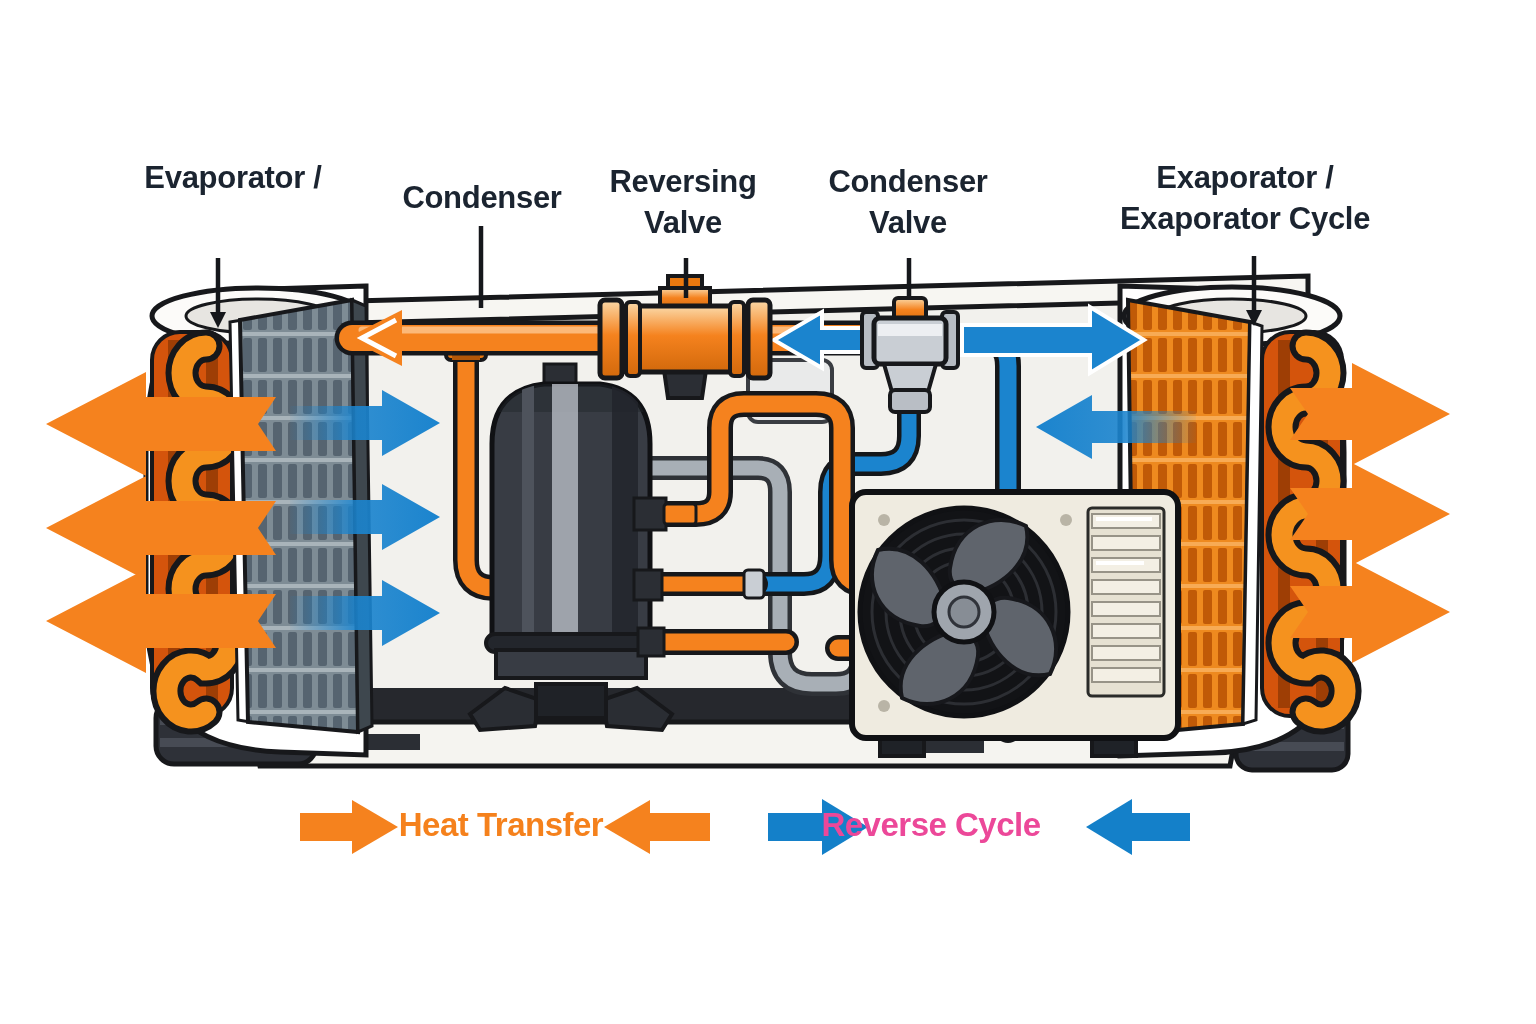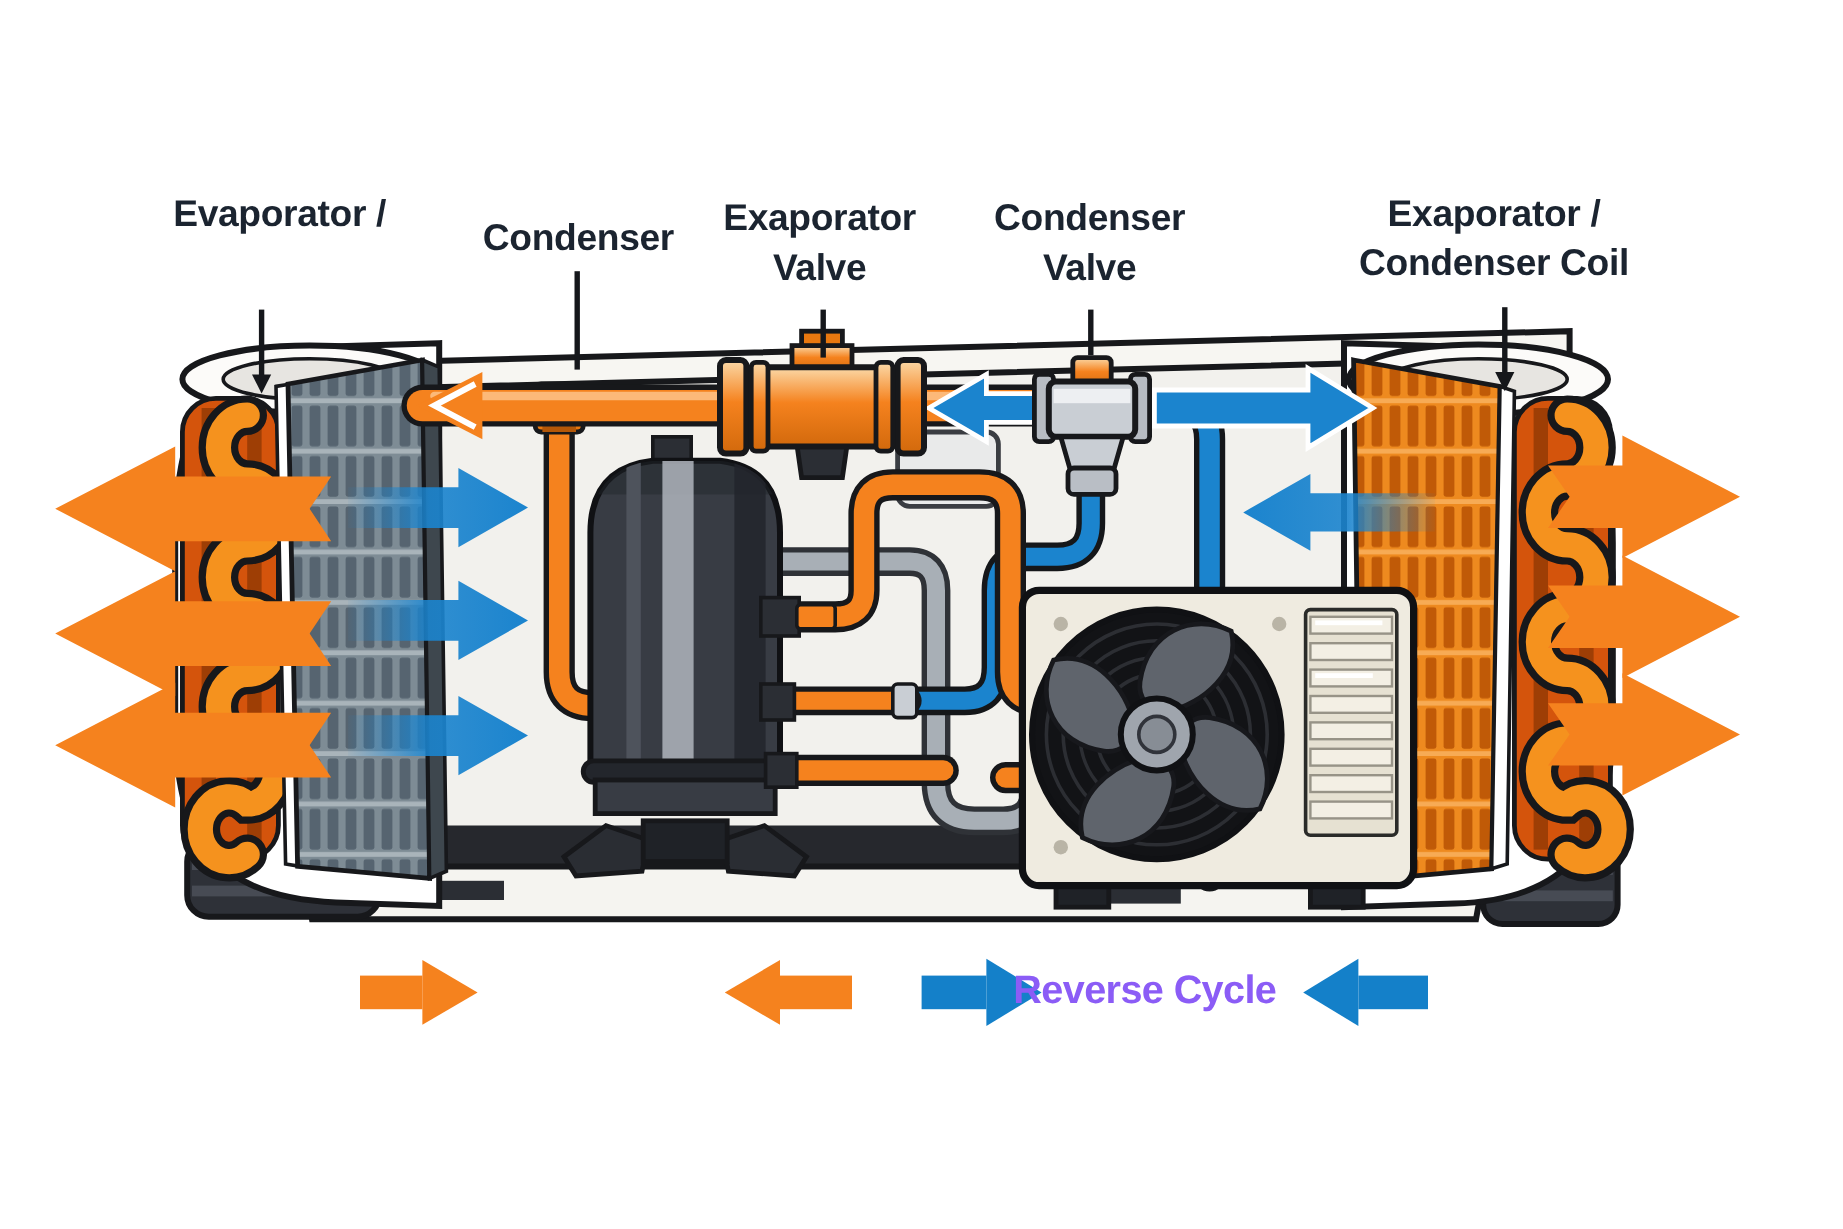--- a/index.html
+++ b/index.html
@@ -254,27 +254,28 @@
   </g>
 </svg>
 
 <div class="label" style="left:233px;top:158px">
   <span>Evaporator /</span>
 </div>
 <div class="label" style="left:482px;top:178px">
   <span>Condenser</span>
 </div>
 <div class="label" style="left:683px;top:162px">
-  <span>Exaporator</span>
+  <span>Reversing</span>
   <span>Valve</span>
 </div>
 <div class="label" style="left:908px;top:162px">
   <span>Condenser</span>
   <span>Valve</span>
 </div>
 <div class="label" style="left:1245px;top:158px">
   <span>Exaporator /</span>
-  <span>Condenser Coil</span>
-</div>
-
-<div class="legend-text" style="left:954px;top:806px;color:#8b5cf6">Reverse Cycle</div>
+  <span>Exaporator Cycle</span>
+</div>
+
+<div class="legend-text" style="left:501px;top:806px;color:#F5811C">Heat Transfer</div>
+<div class="legend-text" style="left:931px;top:806px;color:#ec4899">Reverse Cycle</div>
 
 </div>
 
 </body></html>

